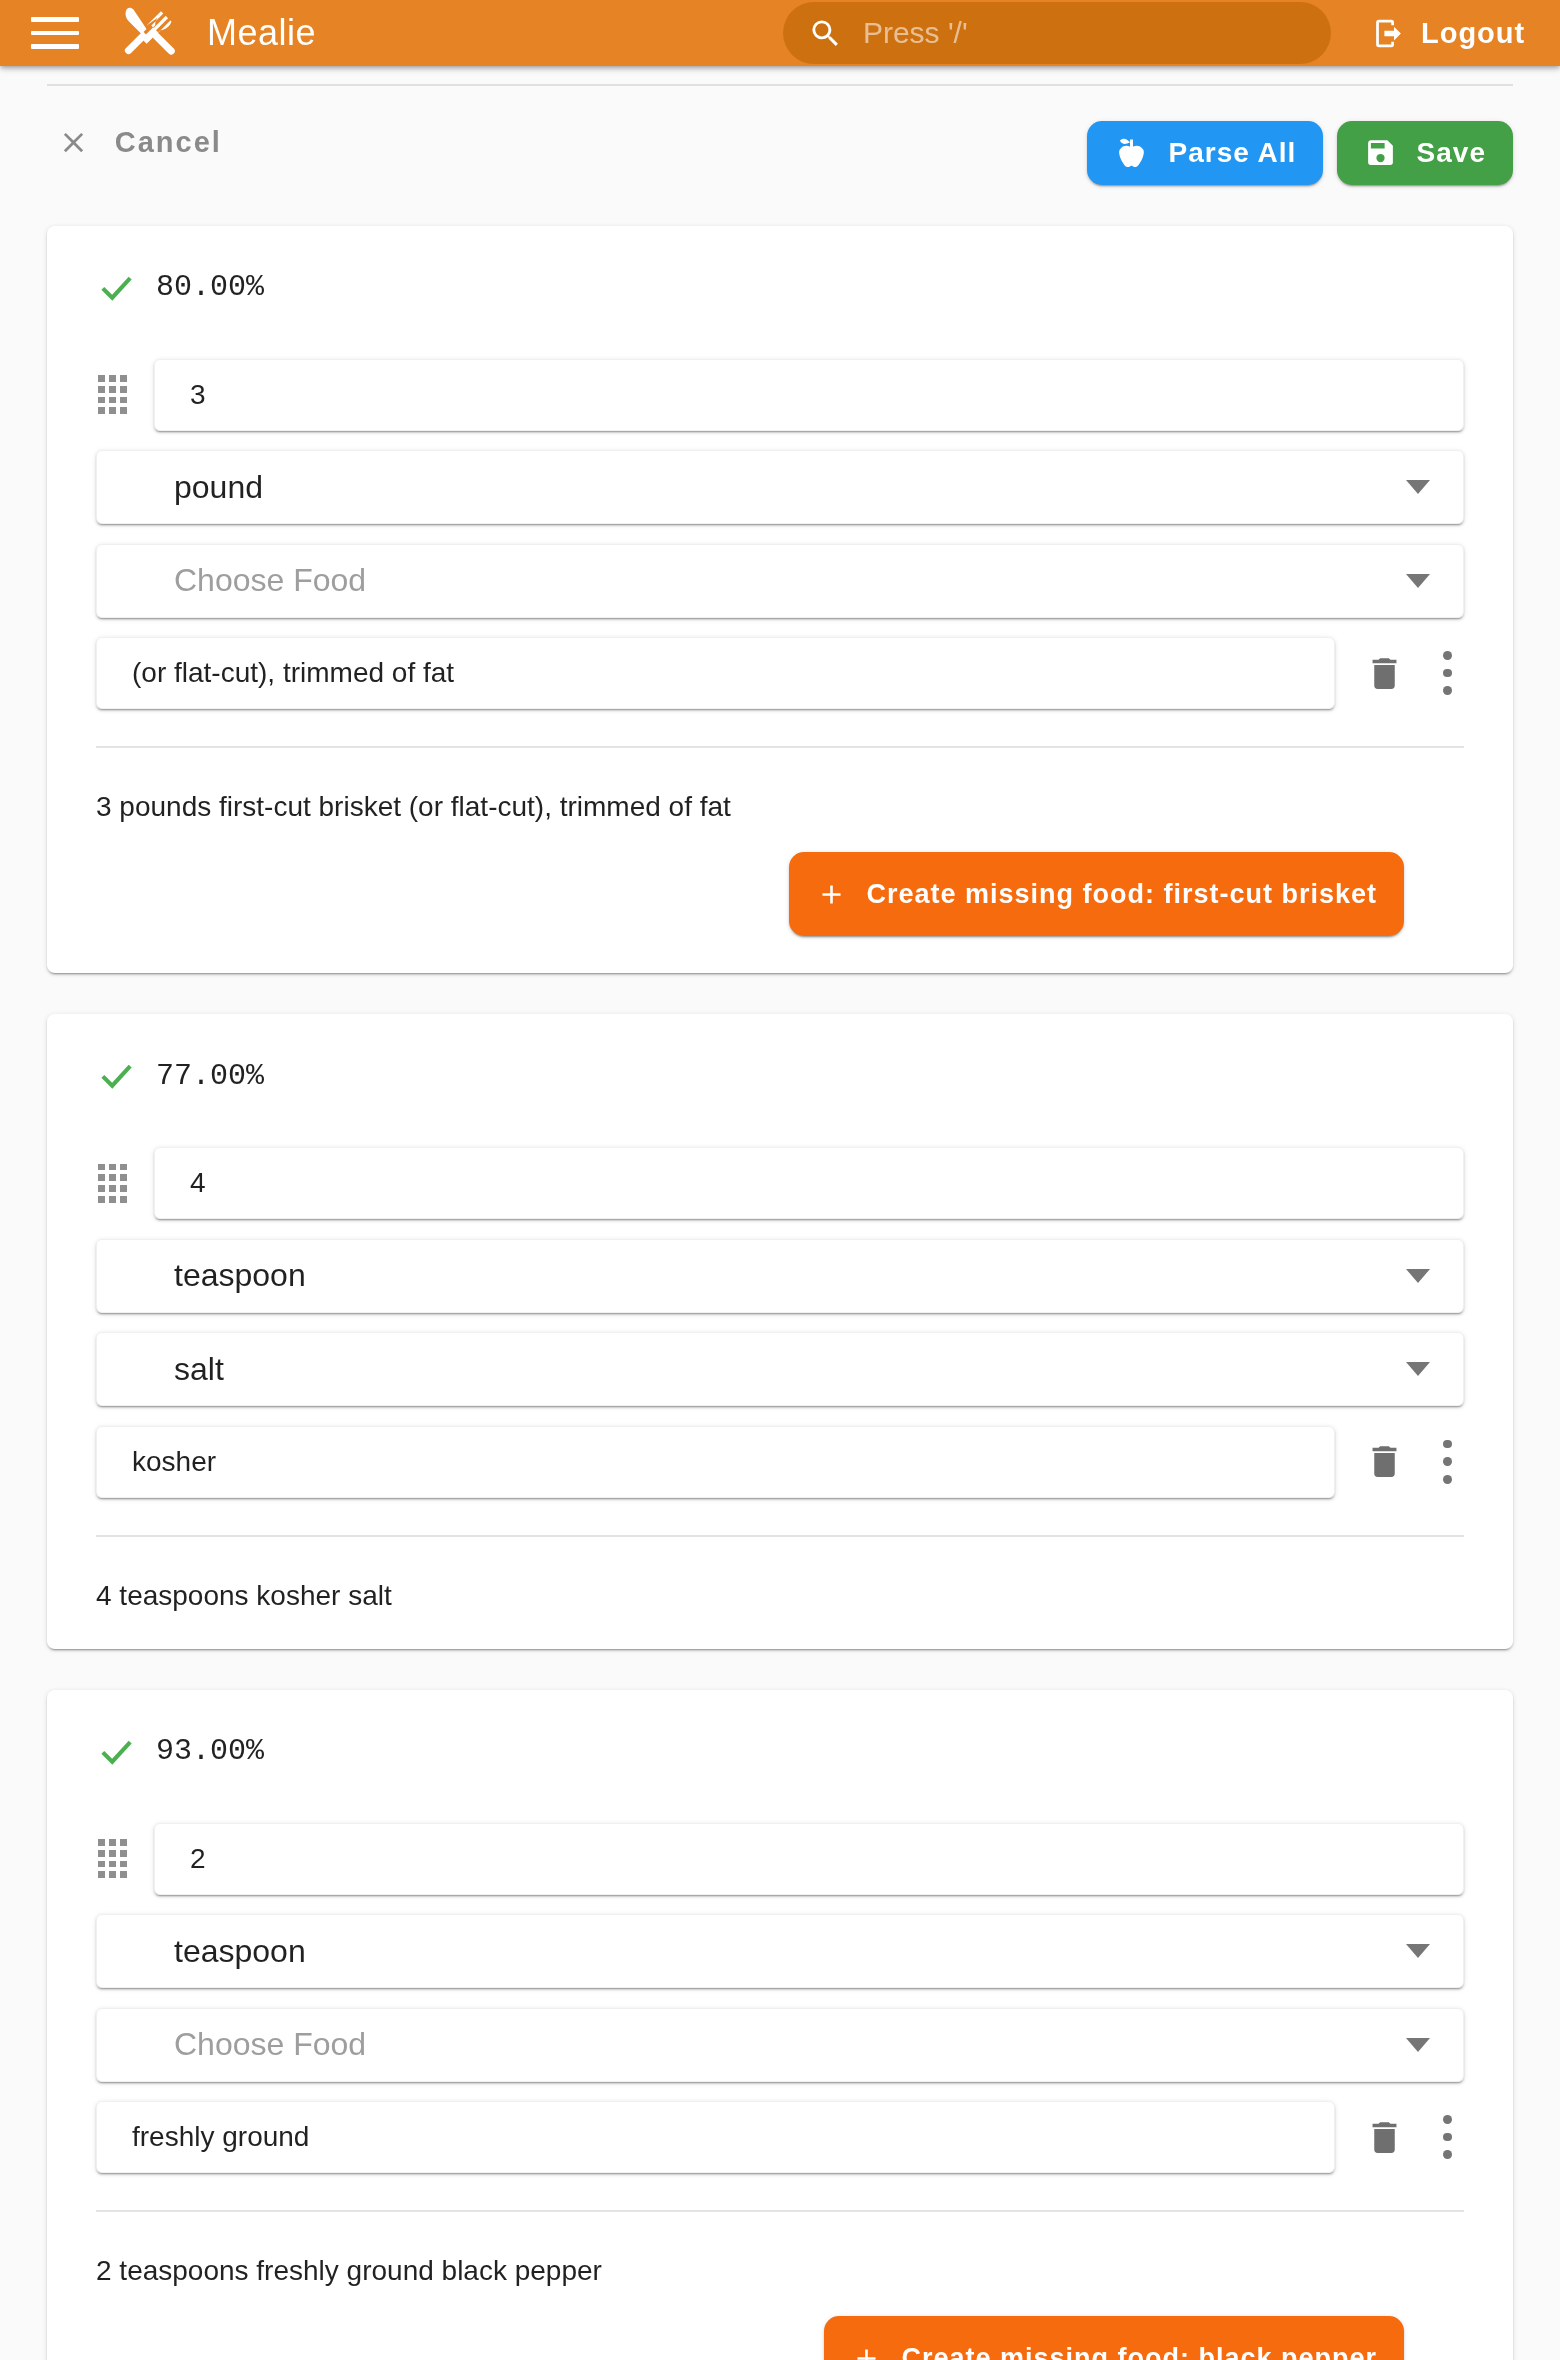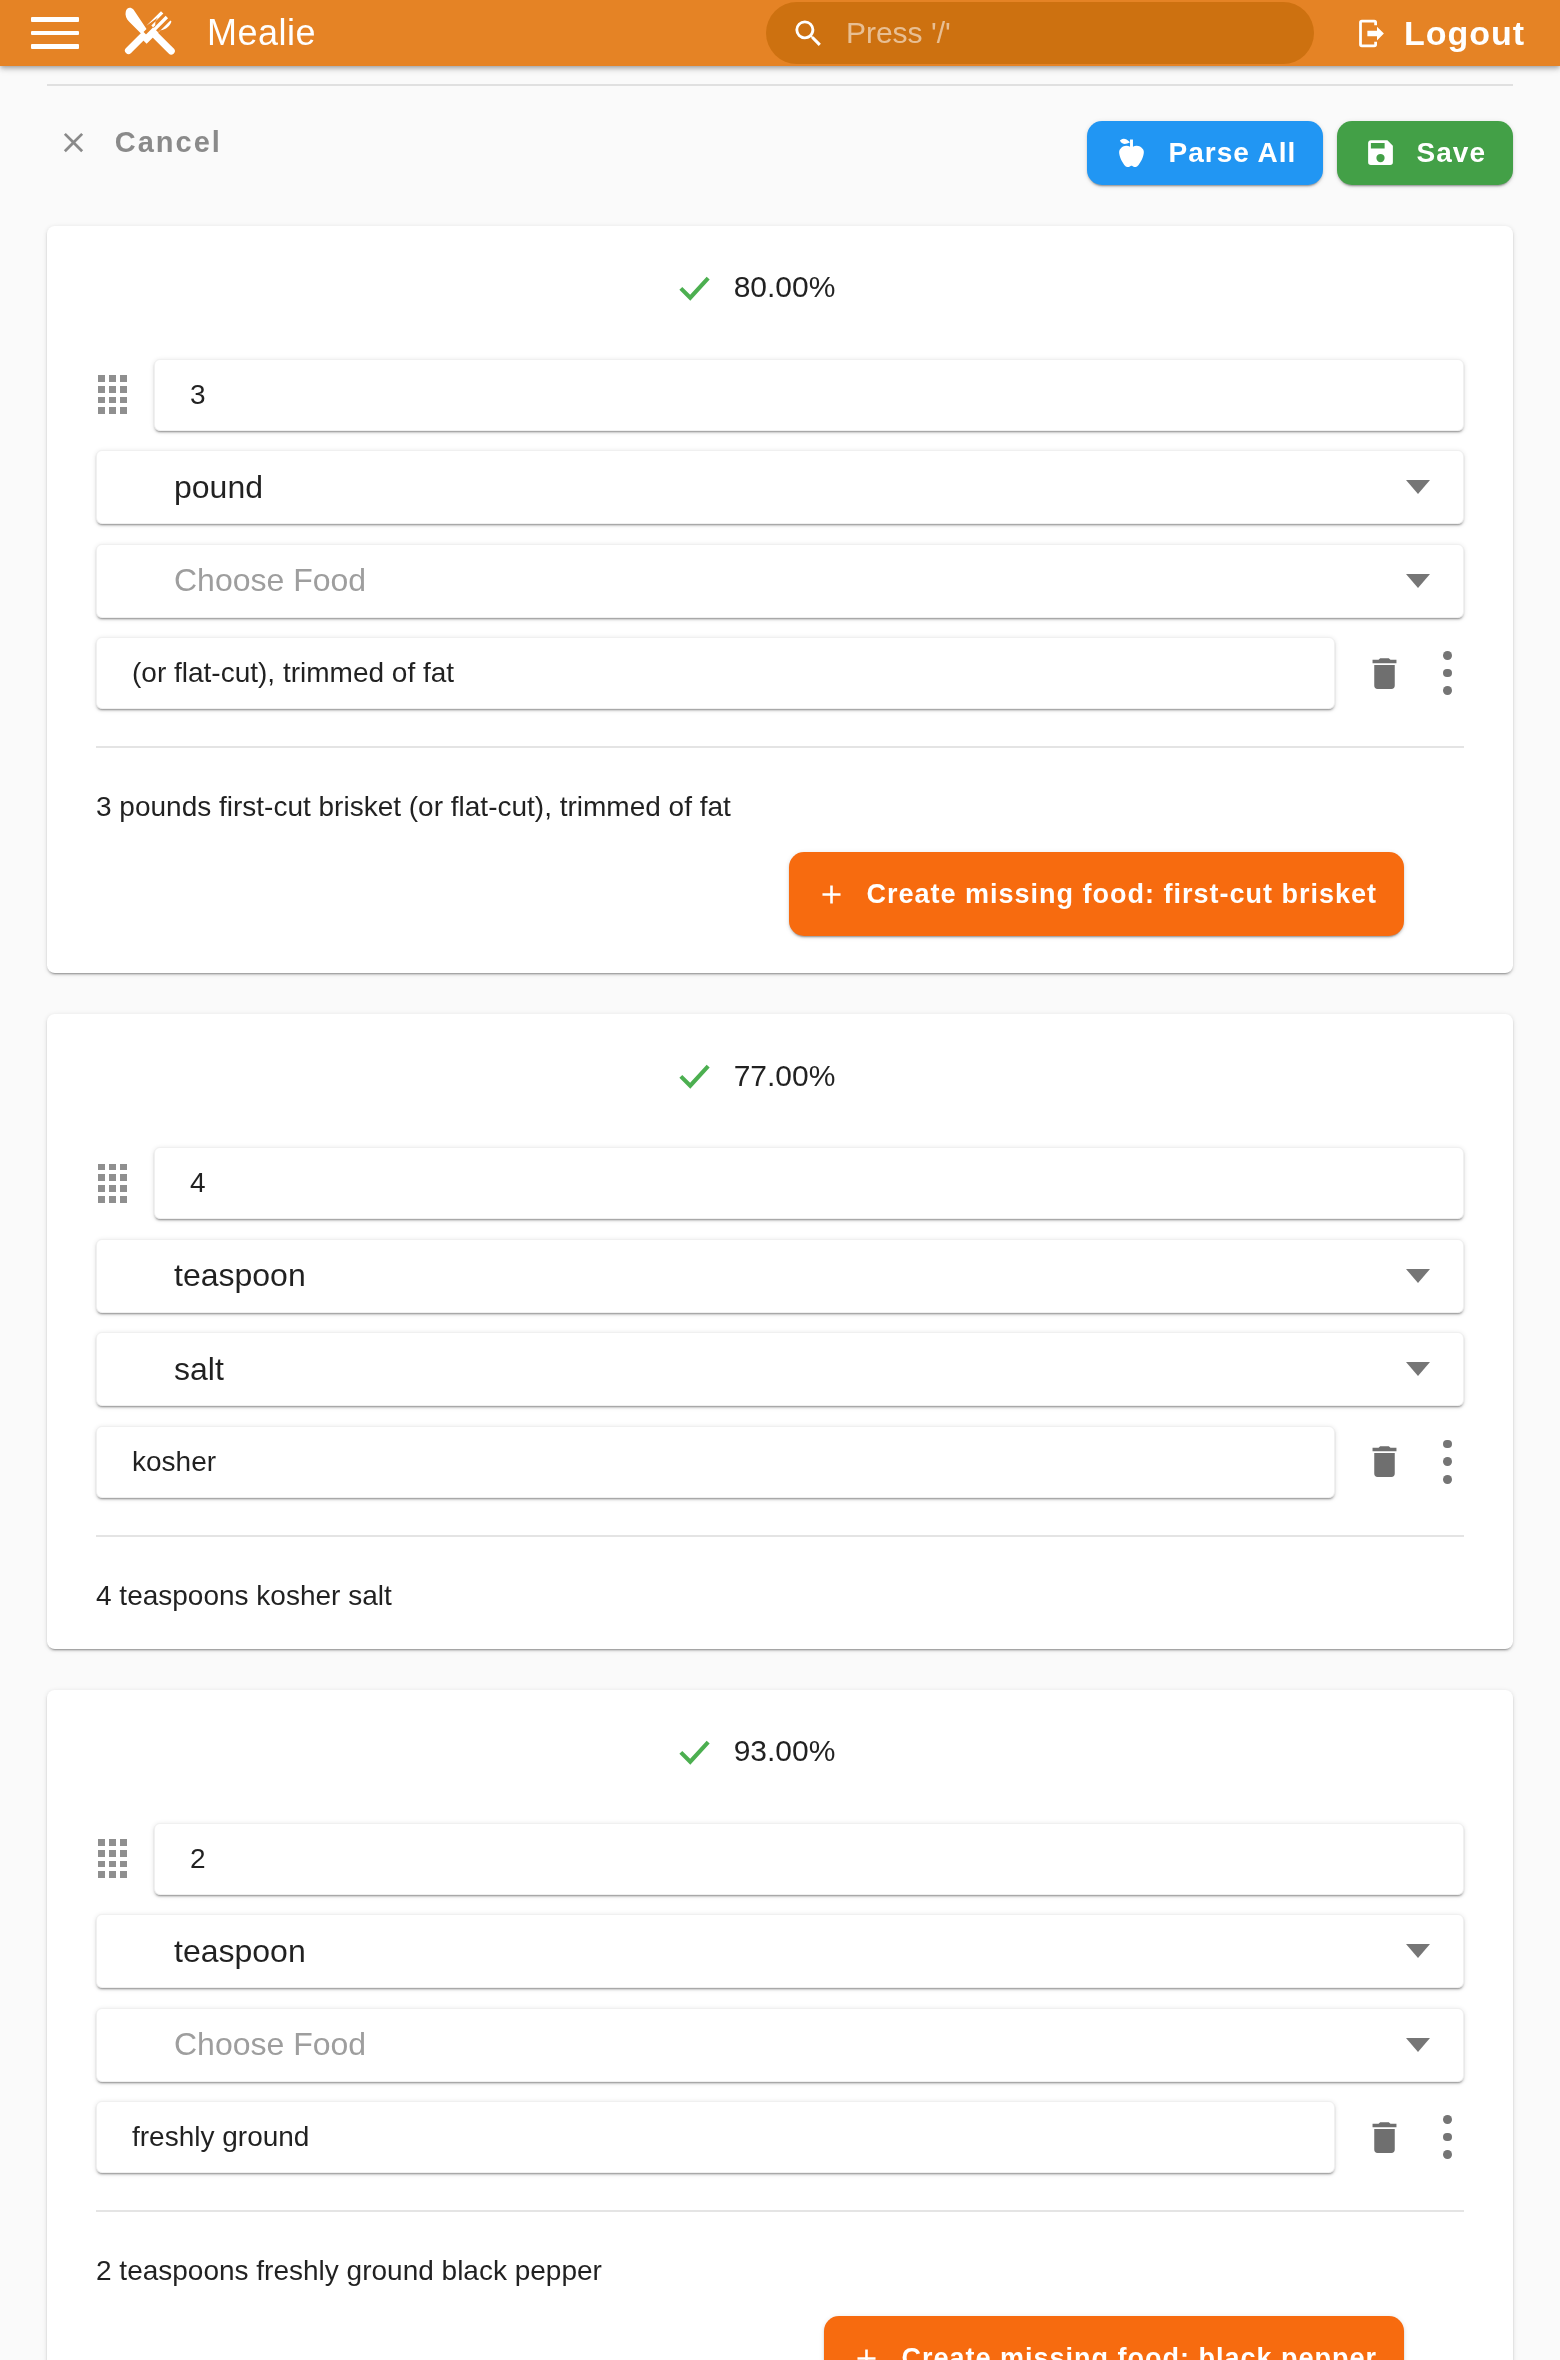--- a/index.html
+++ b/index.html
@@ -34,21 +34,21 @@
     cursor: text;
   }
   .search-pill svg { flex: 0 0 auto; }
   .search-input {
     background: transparent; border: none; outline: none;
     color: rgba(255,255,255,0.92);
     font-size: 30px; margin-left: 19.5px; width: 100%;
     font-family: "Liberation Sans", sans-serif;
   }
   .search-input::placeholder { color: rgba(255,255,255,0.55); }
-  .logout-btn { display: flex; align-items: center; gap: 15.6px; margin-left: 41px; margin-right: 9.8px; cursor: pointer; color: #fff; font-size: 34px; font-weight: 700; letter-spacing: 1px; }
+  .logout-btn { display: flex; align-items: center; gap: 15.6px; margin-left: 41px; margin-right: 9.8px; cursor: pointer; color: #fff; font-size: 29px; font-weight: 700; letter-spacing: 1px; }
   
   .main { padding: 0 47px; }
   .top-divider { border-top: 2px solid #e0e0e0; margin-top: 17.6px; }
   .toolbar { display: flex; align-items: flex-start; margin-top: 35px; height: 64px; }
   .cancel-btn { display: flex; align-items: center; gap: 25px; color: #8a8a8a; font-size: 29px; font-weight: 700; letter-spacing: 2px; cursor: pointer; padding: 5.9px 9.8px; }
   .btn {
     display: flex; align-items: center; gap: 19.5px;
     height: 64px; border: none; border-radius: 15px;
     color: #fff; font-size: 28px; font-weight: 700; letter-spacing: 1px;
     padding: 0 27px; cursor: pointer;
@@ -58,21 +58,21 @@
   .btn-blue { background: #2196F3; margin-left: auto; }
   .btn-green { background: #43A047; margin-left: 13.7px; }
   
   .card {
     background: #fff;
     border-radius: 7.8px;
     box-shadow: 0 2.9px 1px -2px rgba(0,0,0,.2), 0 2px 2px 0 rgba(0,0,0,.14), 0 1px 4.9px 0 rgba(0,0,0,.12);
     margin-top: 41px;
     padding: 41px 49px 37px 49px;
   }
-  .confidence-row { display: flex; align-items: center; justify-content: center; gap: 19px; padding-right: 51px; }
+  .confidence-row { display: flex; align-items: center; justify-content: flex-start; gap: 19px; padding-right: 51px; font-family: Liberation Mono, monospace; }
   .confidence-text { font-size: 30px; color: rgba(0,0,0,0.87); }
   .qty-row { display: flex; align-items: center; margin-top: 51px; }
   .drag-handle { width: 33px; margin-right: 25px; display: grid; grid-template-columns: repeat(3, 6.8px); grid-auto-rows: 6.8px; gap: 3.9px; justify-content: center; cursor: grab; }
   .drag-handle i { background: #8f8f8f; display: block; }
   .field {
     background: #fff; border-radius: 5.9px; height: 72px;
     box-shadow: 0 2.9px 1px -2px rgba(0,0,0,.2), 0 2px 2px 0 rgba(0,0,0,.14), 0 1px 4.9px 0 rgba(0,0,0,.12);
     border: 1px solid #f0f0f0;
     display: flex; align-items: center;
   }

